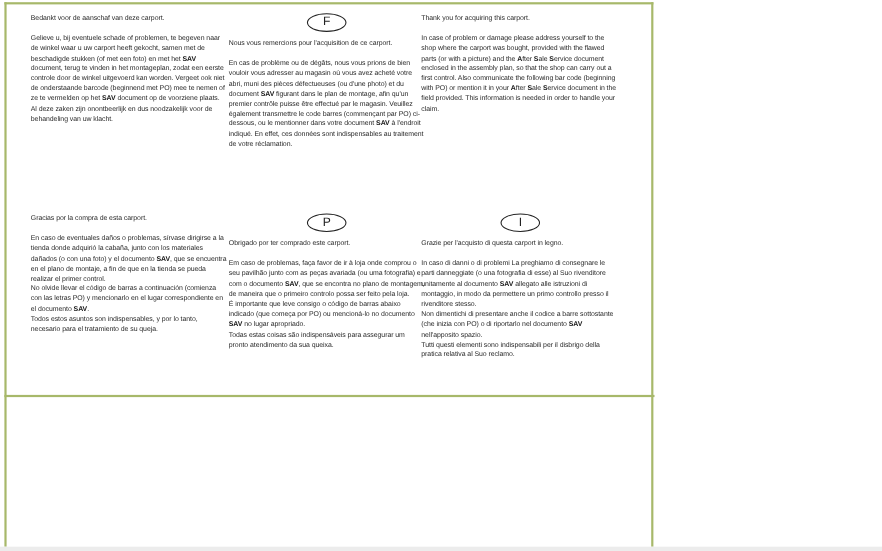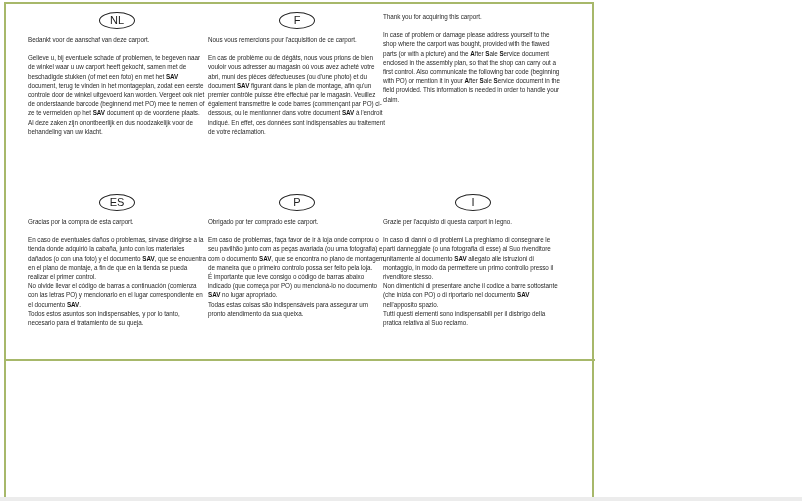--- a/index.html
+++ b/index.html
@@ -32,45 +32,39 @@
   b { font-weight: bold; color: #111; }
 </style>
 </head>
 <body>
 
 <div class="page"></div>
 <div class="divider"></div>
 <div class="bottom-strip"></div>
 
 <div class="col" style="left:28px; top:12px;">
-  <div class="badge-wrap">
-      <span class="badge">NL</span>
-    </div>
   <p class="intro">Bedankt voor de aanschaf van deze carport.</p>
   <p class="body"><span>Gelieve u, bij eventuele schade of problemen, te begeven naar de winkel waar u uw carport heeft gekocht, samen met de beschadigde stukken (of met een foto) en met het </span><b>SAV</b><span> document, terug te vinden in het montageplan, zodat een eerste controle door de winkel uitgevoerd kan worden. Vergeet ook niet de onderstaande barcode (beginnend met PO) mee te nemen of ze te vermelden op het </span><b>SAV</b><span> document op de voorziene plaats.
 Al deze zaken zijn onontbeerlijk en dus noodzakelijk voor de behandeling van uw klacht.</span></p>
 </div>
 
 <div class="col" style="left:208px; top:12px;">
   <div class="badge-wrap">
       <span class="badge">F</span>
     </div>
   <p class="intro">Nous vous remercions pour l'acquisition de ce carport.</p>
   <p class="body"><span>En cas de problème ou de dégâts, nous vous prions de bien vouloir vous adresser au magasin où vous avez acheté votre abri, muni des pièces défectueuses (ou d'une photo) et du document </span><b>SAV</b><span> figurant dans le plan de montage, afin qu'un premier contrôle puisse être effectué par le magasin. Veuillez également transmettre le code barres (commençant par PO) ci-dessous, ou le mentionner dans votre document </span><b>SAV</b><span> à l'endroit indiqué. En effet, ces données sont indispensables au traitement de votre réclamation.</span></p>
 </div>
 
 <div class="col" style="left:383px; top:12px; width:180px;">
   <p class="intro">Thank you for acquiring this carport.</p>
   <p class="body"><span>In case of problem or damage please address yourself to the shop where the carport was bought, provided with the flawed parts (or with a picture) and the </span><b>A</b><span>fter </span><b>S</b><span>ale </span><b>S</b><span>ervice document enclosed in the assembly plan, so that the shop can carry out a first control. Also communicate the following bar code (beginning with PO) or mention it in your </span><b>A</b><span>fter </span><b>S</b><span>ale </span><b>S</b><span>ervice document in the field provided. This information is needed in order to handle your claim.</span></p>
 </div>
 
 <div class="col" style="left:28px; top:194px;">
-  <div class="badge-wrap">
-      <span class="badge">ES</span>
-    </div>
   <p class="intro">Gracias por la compra de esta carport.</p>
   <p class="body"><span>En caso de eventuales daños o problemas, sírvase dirigirse a la tienda donde adquirió la cabaña, junto con los materiales dañados (o con una foto) y el documento </span><b>SAV</b><span>, que se encuentra en el plano de montaje, a fin de que en la tienda se pueda realizar el primer control.
 No olvide llevar el código de barras a continuación (comienza con las letras PO) y mencionarlo en el lugar correspondiente en el documento </span><b>SAV</b><span>.
 Todos estos asuntos son indispensables, y por lo tanto, necesario para el tratamiento de su queja.</span></p>
 </div>
 
 <div class="col" style="left:208px; top:194px;">
   <div class="badge-wrap">
       <span class="badge">P</span>
     </div>

